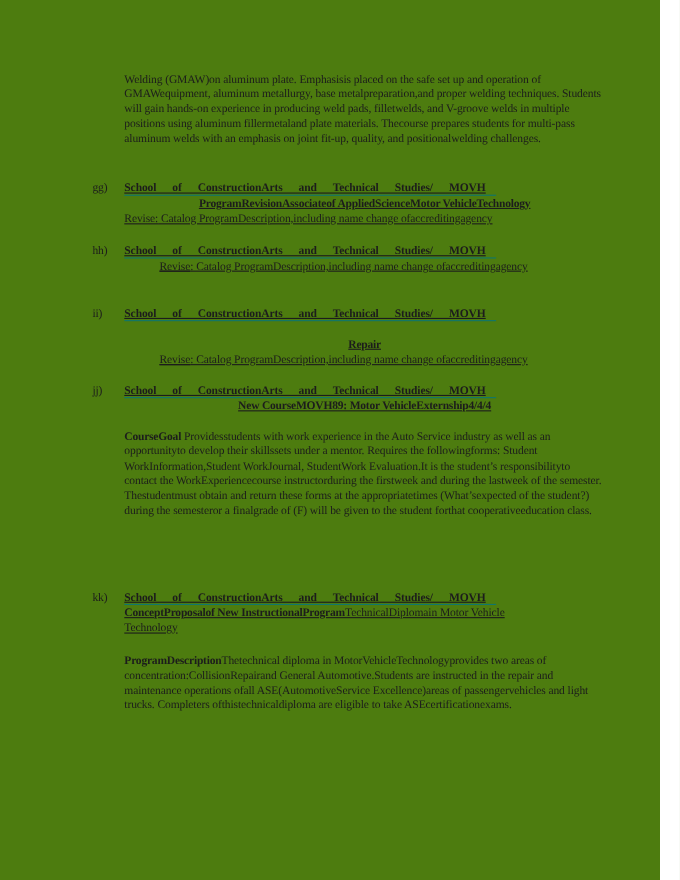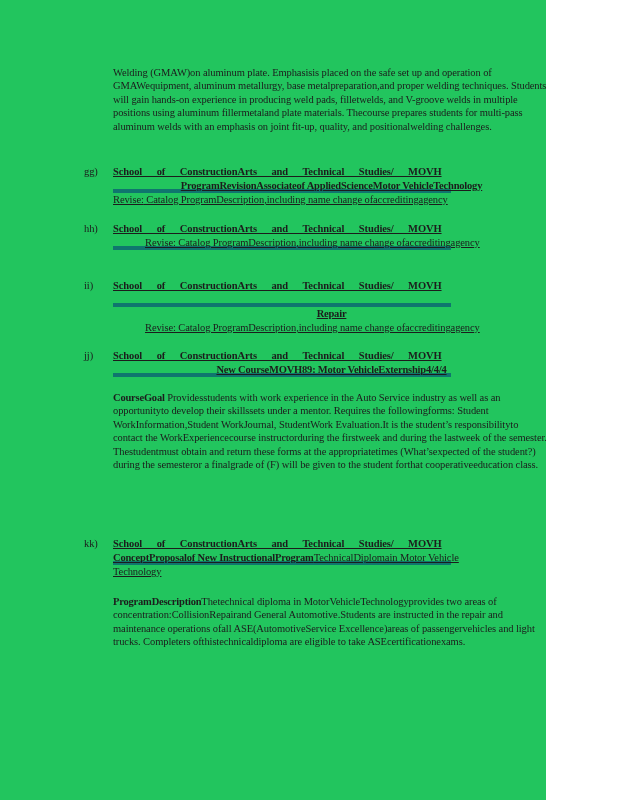--- a/index.html
+++ b/index.html
@@ -1,36 +1,36 @@
 <!DOCTYPE html>
 <html><head>
 <meta charset="utf-8">
 <style>
   html,body{margin:0;padding:0;background:#ffffff;}
   .page{
     position:relative;
-    width:546px;height:800px;
-    background:#22c55e;
+    width:600px;height:800px;
+    background:#4d7c0f;
     overflow:hidden;
     font-family:"Liberation Serif", serif;
     font-size:10.5px;
     line-height:13.4px;
     color:#1c1c1c;
     letter-spacing:-0.1px;
   }
   .para{position:absolute;left:113px;width:434px;margin:0;text-align:left;}
   .section{position:absolute;left:84px;width:466px;line-height:14px;text-decoration:underline;}
   .slabel{position:absolute;left:0;top:0;}
   .sbody{margin-left:29px;}
   .headline{white-space:nowrap;}
   .hline{
     font-weight:bold;
-    border-bottom:4px solid #0f766e;
+    border-bottom:1px solid #0f766e;
     padding-right:9px;
-    padding-bottom:12px;
+    padding-bottom:0px;
     word-spacing:12px;
     white-space:nowrap;
   }
   .boldline{font-weight:bold;letter-spacing:-0.2px;text-align:center;}
   b{font-weight:bold;letter-spacing:-0.2px;}
   .u{text-decoration:underline;margin-left:32px;}
 </style>
 </head>
 <body>
 

